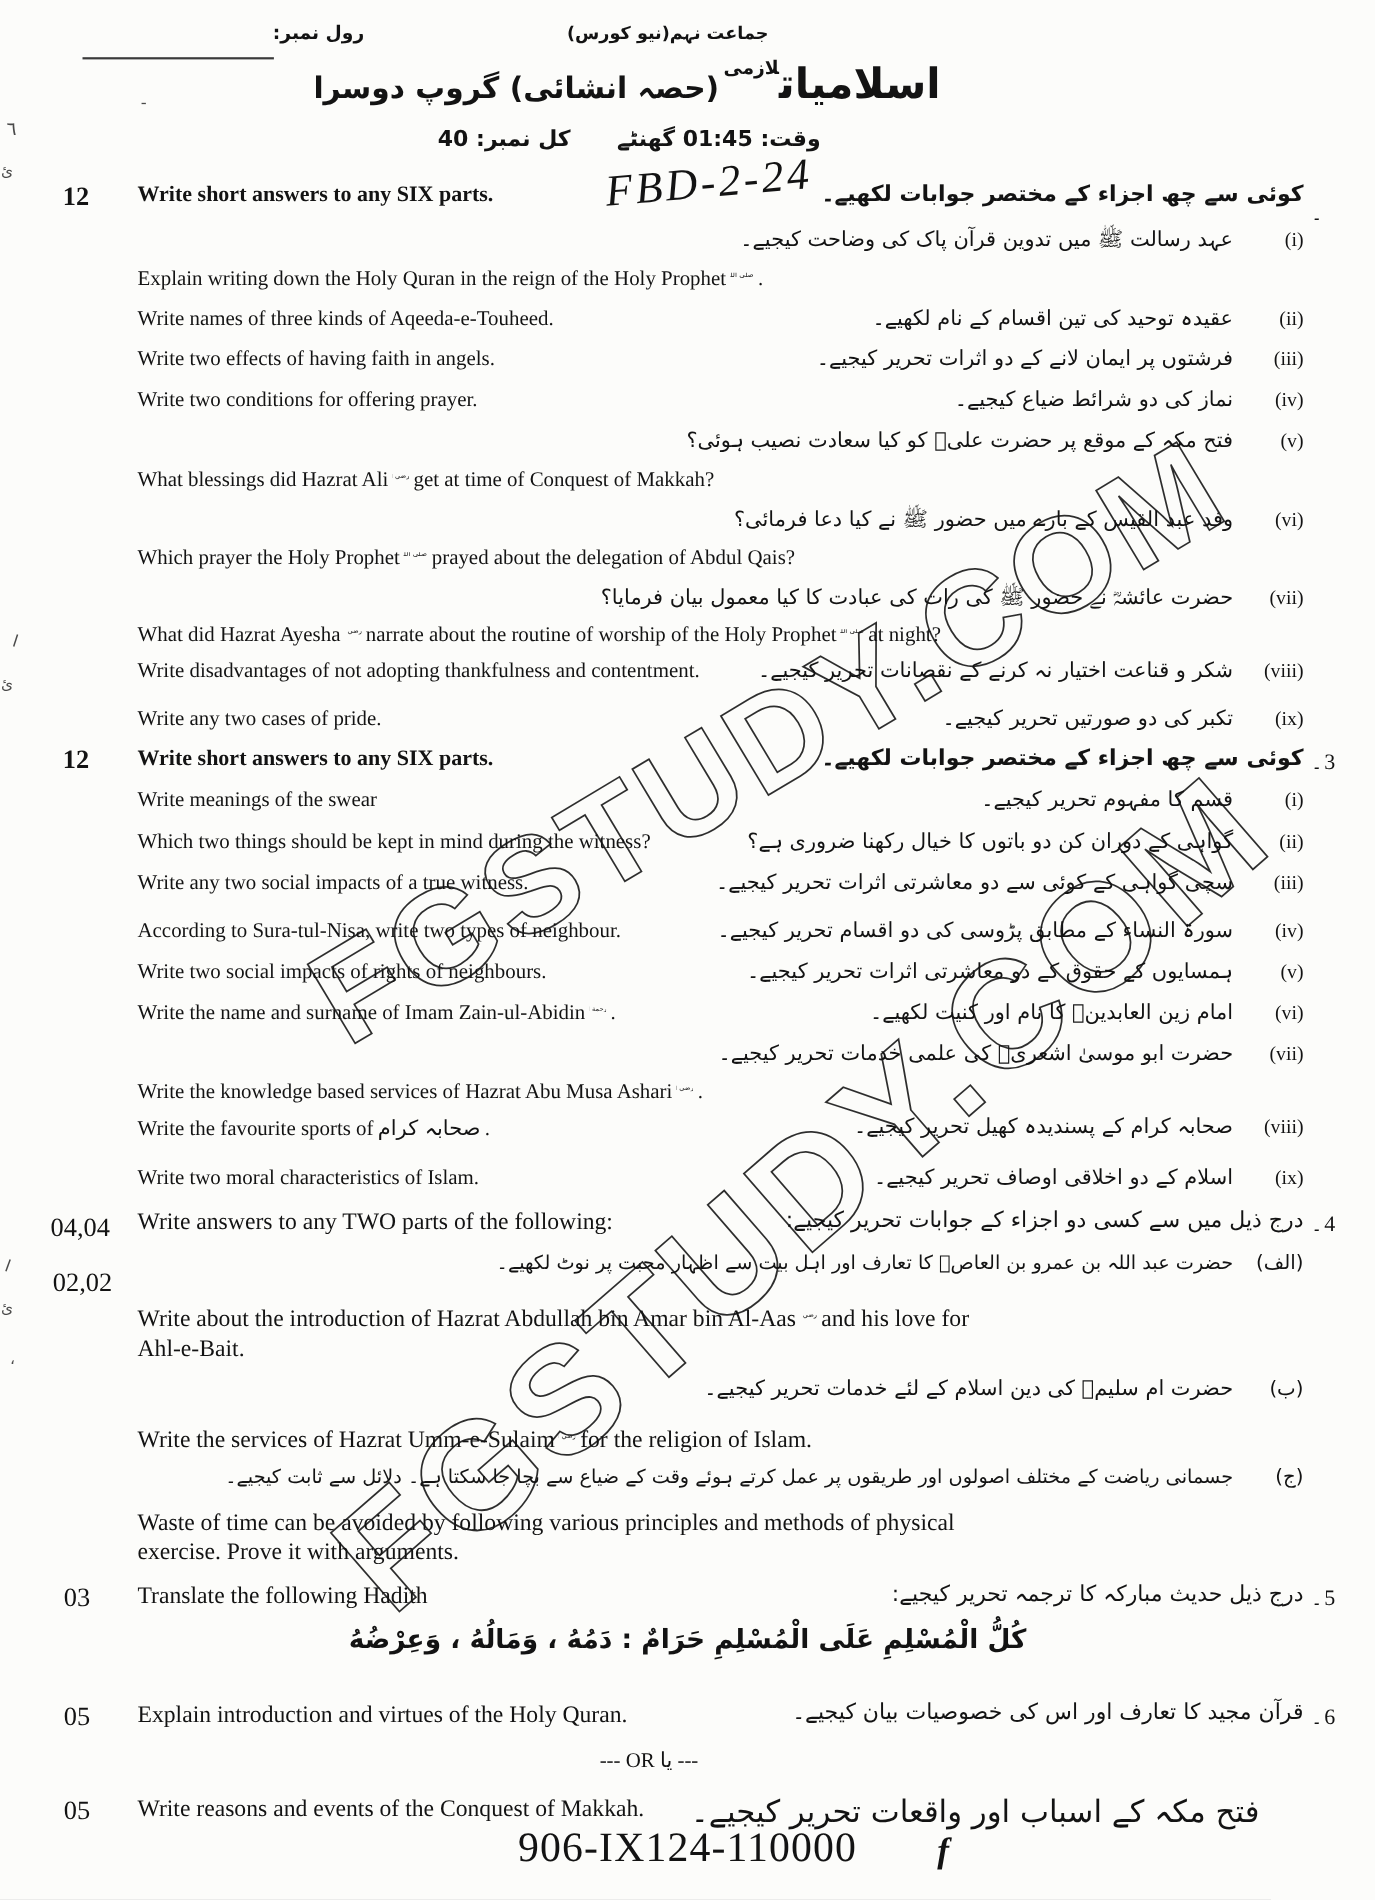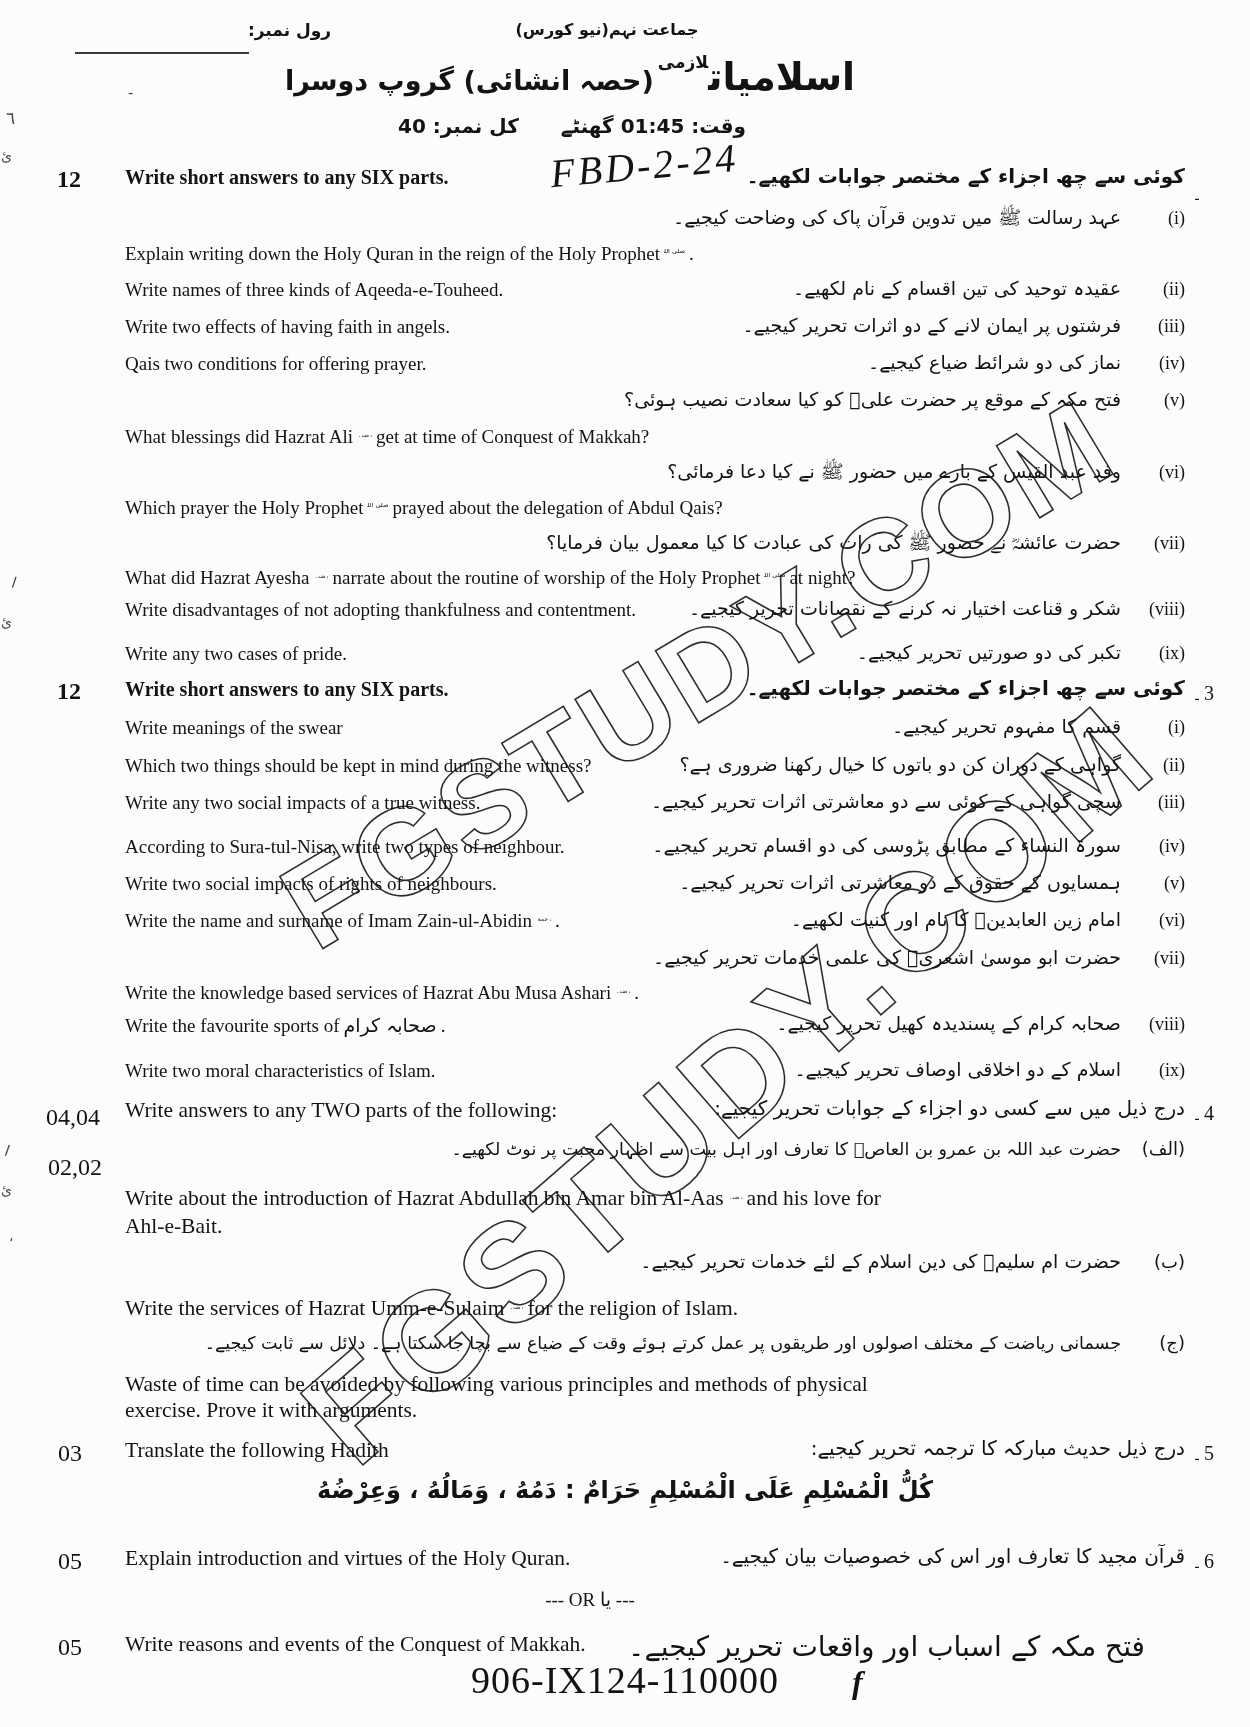--- a/index.html
+++ b/index.html
@@ -103,21 +103,21 @@
       </span>
   </div>
   <div class="row" style="top:314px;">
     <span class="eng">Write two effects of having faith in angels.</span>
     <span class="rt">
         <span class="ur">فرشتوں پر ایمان لانے کے دو اثرات تحریر کیجیے۔</span>
       <span class="num">(iii)</span>
       </span>
   </div>
   <div class="row" style="top:351px;">
-    <span class="eng">Qais two conditions for offering prayer.</span>
+    <span class="eng">Write two conditions for offering prayer.</span>
     <span class="rt">
         <span class="ur">نماز کی دو شرائط ضیاع کیجیے۔</span>
       <span class="num">(iv)</span>
       </span>
   </div>
   <div class="row" style="top:388px;">
     <span class="rt">
         <span class="ur">فتح مکہ کے موقع پر حضرت علیؓ کو کیا سعادت نصیب ہوئی؟</span>
       <span class="num">(v)</span>
       </span>

